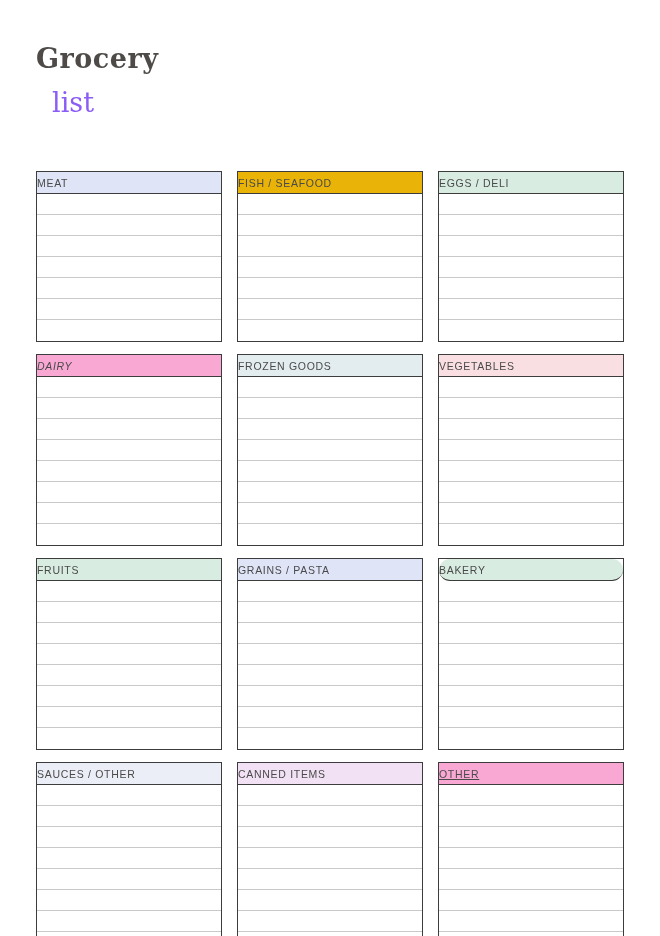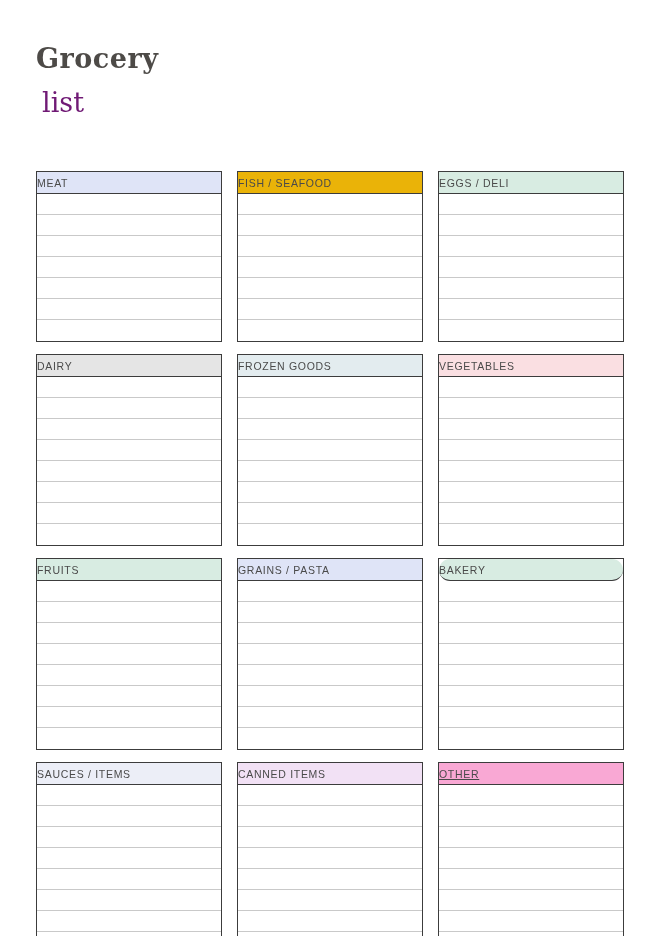--- a/index.html
+++ b/index.html
@@ -33,23 +33,23 @@
     font-size: 27px;
     letter-spacing: 0.5px;
     color: #4d4a47;
     line-height: 1.1;
     margin: 0;
   }
   .title-sub {
     font-family: "DejaVu Serif", serif;
     font-weight: normal;
     font-size: 27px;
-    color: #701a75;
+    color: #8b5cf6;
     line-height: 1.1;
-    margin: 14px 0 0 6px;
+    margin: 14px 0 0 16px;
   }
   .grid {
     position: absolute;
     left: 36px;
     top: 171px;
     width: 588px;
     display: grid;
     grid-template-columns: repeat(3, 186px);
     column-gap: 15px;
     row-gap: 12px;
@@ -125,21 +125,21 @@
           <div class="row-line"></div>
           <div class="row-line"></div>
           <div class="row-line"></div>
           <div class="row-line"></div>
           <div class="row-line"></div>
           <div class="row-line"></div>
           <div class="row-line last"></div>
         </div>
       </div>
       <div class="card">
-        <div class="card-header" style="background: #e5e5e5;">DAIRY</div>
+        <div class="card-header" style="background: #f9a8d4; font-style: italic;">DAIRY</div>
         <div class="card-body">
           <div class="row-line"></div>
           <div class="row-line"></div>
           <div class="row-line"></div>
           <div class="row-line"></div>
           <div class="row-line"></div>
           <div class="row-line"></div>
           <div class="row-line"></div>
           <div class="row-line last"></div>
         </div>
@@ -203,21 +203,21 @@
           <div class="row-line"></div>
           <div class="row-line"></div>
           <div class="row-line"></div>
           <div class="row-line"></div>
           <div class="row-line"></div>
           <div class="row-line"></div>
           <div class="row-line last"></div>
         </div>
       </div>
       <div class="card">
-        <div class="card-header" style="background: rgb(236, 238, 247);">SAUCES / ITEMS</div>
+        <div class="card-header" style="background: rgb(236, 238, 247);">SAUCES / OTHER</div>
         <div class="card-body">
           <div class="row-line"></div>
           <div class="row-line"></div>
           <div class="row-line"></div>
           <div class="row-line"></div>
           <div class="row-line"></div>
           <div class="row-line"></div>
           <div class="row-line"></div>
           <div class="row-line last"></div>
         </div>

